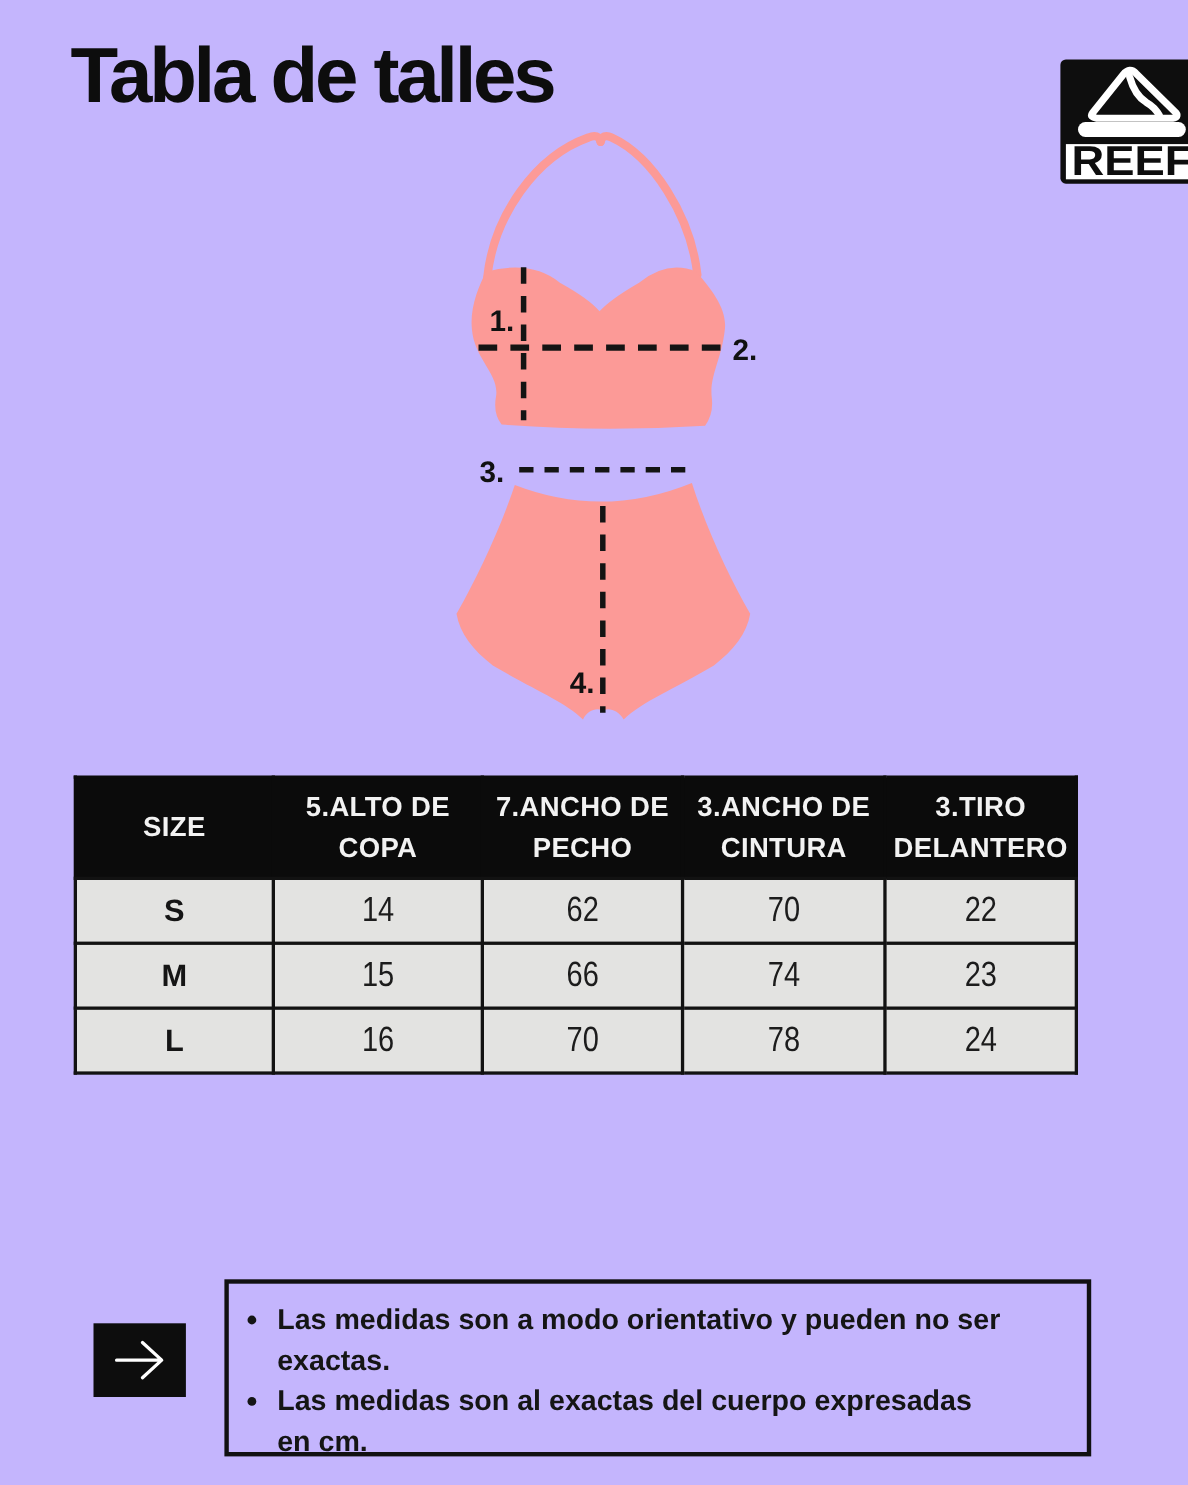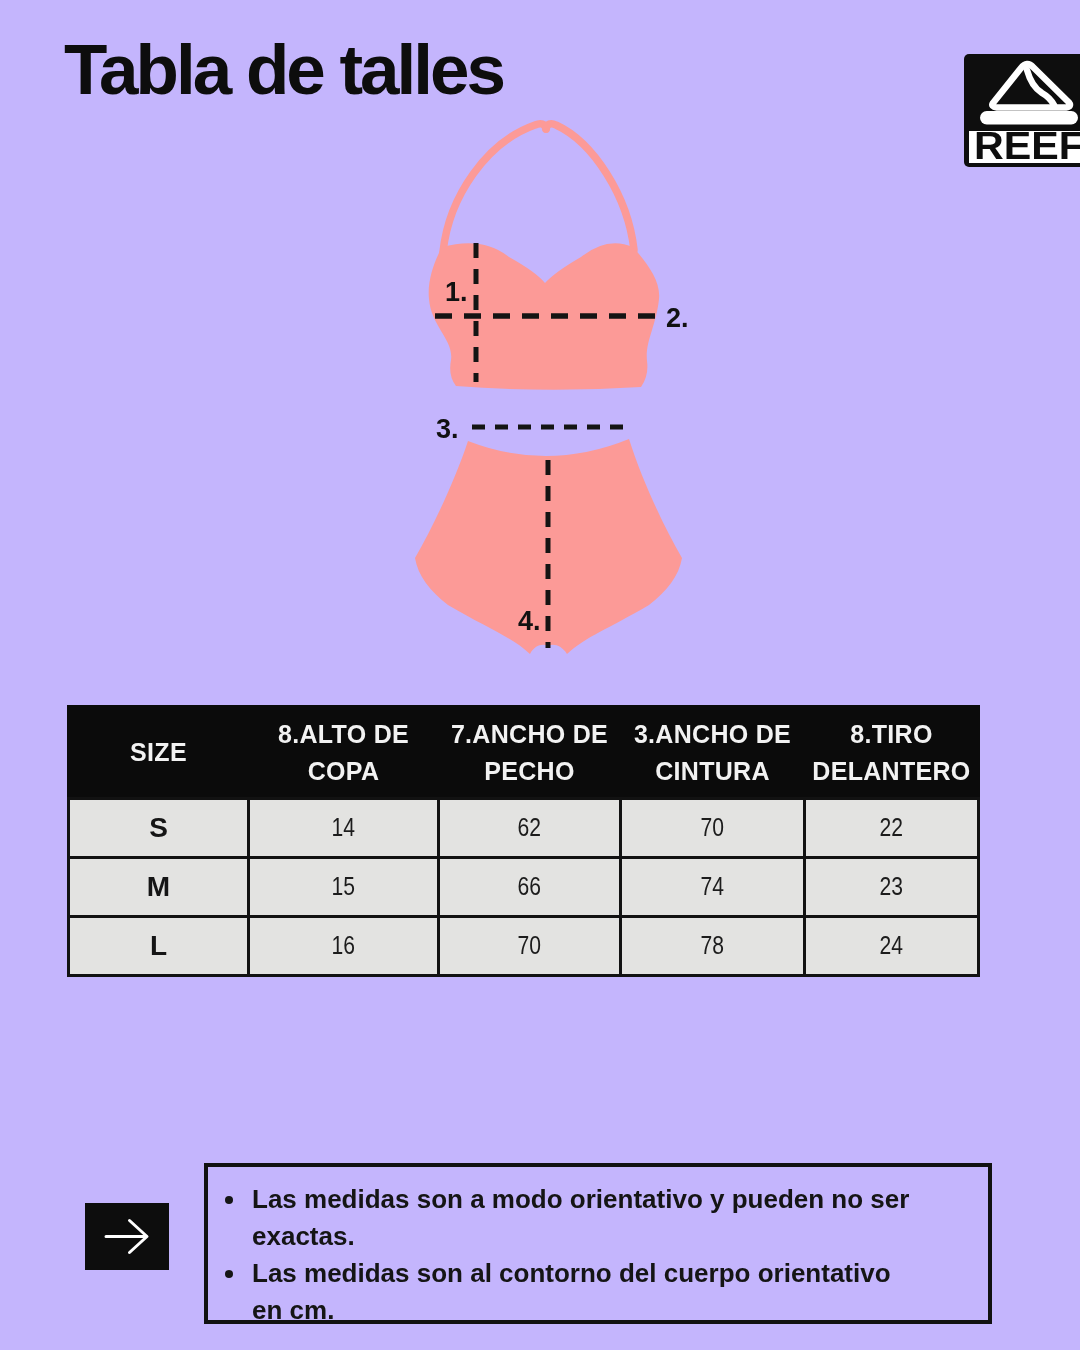--- a/index.html
+++ b/index.html
@@ -34,21 +34,21 @@
   .size-table th, .size-table td {
     border:3px solid #121212; text-align:center; vertical-align:middle;
   }
   .size-table thead th {
     background:#0b0b0b; color:#f2f2f2; font-size:25px; font-weight:bold;
     height:87px; line-height:1.45; white-space:pre-line; letter-spacing:0.3px;
     border-color:#0b0b0b; border-bottom-color:#121212;
   }
   .size-table tbody td { height:54px; background:#e3e3e1; }
   td.size-cell { font-size:28px; font-weight:bold; color:#151515; }
-  td.val-cell  { font-size:24px; font-weight:normal; color:#1c1c1c; }
+  td.val-cell  { font-size:30px; font-weight:normal; color:#1c1c1c; }
   .num { display:inline-block; transform:scale(0.88,1.06); }
 
   
   .next-btn {
     position:absolute; left:85px; top:1203px; width:84px; height:67px;
     background:#0d0d0d; cursor:pointer;
   }
   .note-box {
     position:absolute; left:204px; top:1163px; width:788px; height:161px;
     border:4px solid #111; box-sizing:border-box;
@@ -129,27 +129,27 @@
     <colgroup>
       <col style="width:180px">
         <col style="width:190px">
         <col style="width:182px">
       <col style="width:184px">
         <col style="width:174px">
     </colgroup>
     <thead>
       <tr>
         <th>SIZE</th>
-        <th>8.ALTO DE
+        <th>5.ALTO DE
 COPA</th>
         <th>7.ANCHO DE
 PECHO</th>
         <th>3.ANCHO DE
 CINTURA</th>
-        <th>8.TIRO
+        <th>3.TIRO
 DELANTERO</th>
       </tr>
     </thead>
     <tbody>
       <tr>
         <td class="size-cell">S</td>
         <td class="val-cell"><span class="num">14</span></td>
         <td class="val-cell"><span class="num">62</span></td>
         <td class="val-cell"><span class="num">70</span></td>
         <td class="val-cell"><span class="num">22</span></td>
@@ -174,18 +174,18 @@
   <div class="next-btn">
     <svg width="84" height="67" viewBox="0 0 84 67">
       <path d="M 21 33.5 H 61 M 44.5 17.5 L 62 33.5 L 44.5 49.5" fill="none" stroke="#ffffff" stroke-width="3" stroke-linecap="round" stroke-linejoin="round"></path>
     </svg>
   </div>
 
   <div class="note-box">
     <ul>
       <li>Las medidas son a modo orientativo y pueden no ser
 exactas.</li>
-      <li>Las medidas son al contorno del cuerpo orientativo
+      <li>Las medidas son al exactas del cuerpo expresadas
 en cm.</li>
     </ul>
   </div>
 
 </div>
 
 </body></html>

